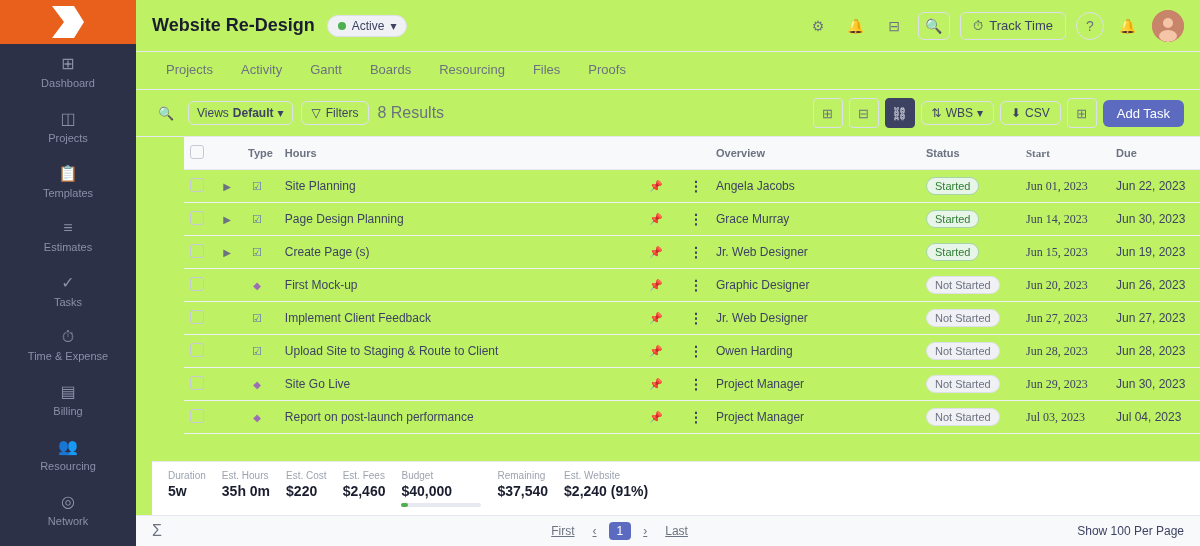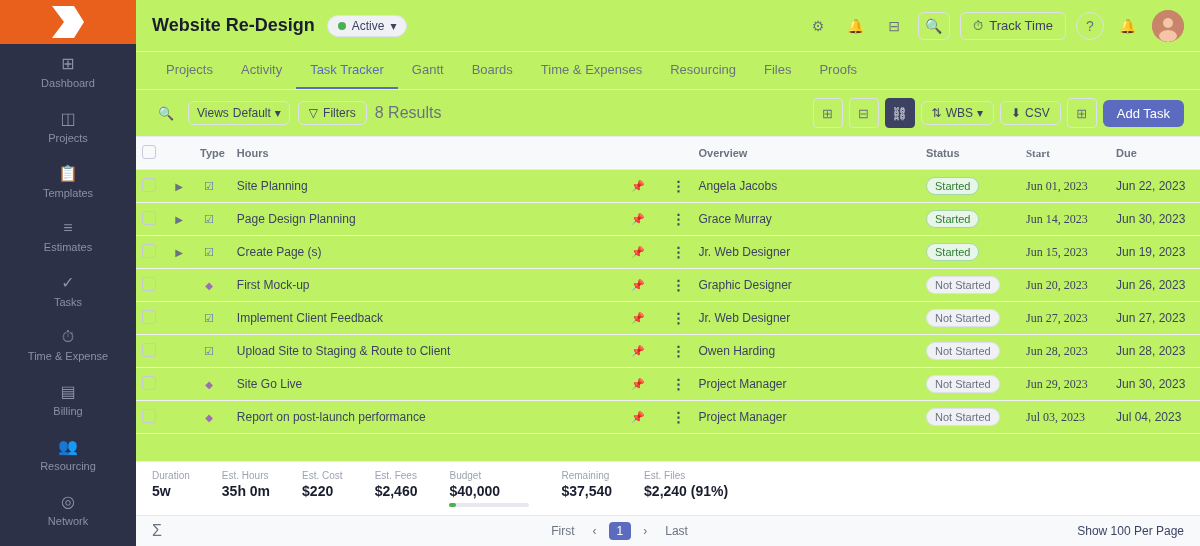--- a/index.html
+++ b/index.html
@@ -37,21 +37,21 @@
     .filter-btn { display: flex; align-items: center; gap: 5px; border: 1px solid #dde0ea; border-radius: 6px; padding: 4px 10px; cursor: pointer; font-size: 12px; color: #3d4263; }
     .results-count { font-size: 16px; color: #6b7280; }
     .toolbar-right { margin-left: auto; display: flex; align-items: center; gap: 6px; }
     .toolbar-icon-btn { width: 30px; height: 30px; display: flex; align-items: center; justify-content: center; cursor: pointer; color: #6b7280; border: 1px solid #dde0ea; border-radius: 4px; font-size: 13px; }
     .toolbar-icon-btn.active { background: #3d4263; color: #fff; border-color: #3d4263; }
     .wbs-btn { display: flex; align-items: center; gap: 4px; border: 1px solid #dde0ea; border-radius: 6px; padding: 4px 10px; cursor: pointer; font-size: 12px; color: #3d4263; }
     .csv-btn { display: flex; align-items: center; gap: 4px; border: 1px solid #dde0ea; border-radius: 6px; padding: 4px 10px; cursor: pointer; font-size: 12px; color: #3d4263; }
     .add-task-btn { background: #5c6bc0; color: #fff; border: none; border-radius: 6px; padding: 6px 14px; font-size: 13px; font-weight: 500; cursor: pointer; white-space: nowrap; }
 
     
-    .table-container { flex: 1; overflow-y: auto; overflow-x: hidden; }
+    .table-container { flex: 1; overflow-y: auto; overflow-x: hidden; margin-left: 48px; }
     table { width: 100%; border-collapse: collapse; }
     thead tr { background: #f8f9fb; }
     th { padding: 8px 6px; text-align: left; font-size: 11px; font-weight: 600; color: #6b7280; border-bottom: 1px solid #e8e9f0; white-space: nowrap; }
     td { padding: 7px 6px; font-size: 12px; color: #3d4263; border-bottom: 1px solid #f0f1f5; vertical-align: middle; }
     .cb-col { width: 28px; }
     .expand-col { width: 22px; }
     .type-col { width: 36px; }
     .title-col { min-width: 200px; }
     .assignees-col { min-width: 130px; }
     .status-col { width: 100px; }
@@ -63,32 +63,32 @@
     .task-icon { width: 18px; height: 18px; display: inline-flex; align-items: center; justify-content: center; font-size: 11px; }
     .task-icon-check { color: #5c6bc0; }
     .task-icon-diamond { color: #9c6eb5; font-size: 10px; }
     .status-pill { display: inline-block; padding: 2px 8px; border-radius: 10px; font-size: 11px; font-weight: 500; }
     .status-started { color: #2e7d32; background: #e8f5e9; border: 1px solid #a5d6a7; }
     .status-not-started { color: #6b7280; background: #f0f1f5; border: 1px solid #dde0ea; }
     .task-pin { font-size: 11px; cursor: pointer; }
     .task-menu { font-size: 14px; cursor: pointer; font-weight: 700; letter-spacing: 1px; }
 
     
-    .footer { border-top: 1px solid #e8e9f0; padding: 8px 16px; display: flex; align-items: flex-start; gap: 32px; flex-shrink: 0; background: #fff; }
+    .footer { border-top: 1px solid #e8e9f0; padding: 8px 16px; display: flex; align-items: flex-start; gap: 16px; flex-shrink: 0; background: #fff; margin-left: 16px; }
     .footer-stat { display: flex; flex-direction: column; gap: 2px; }
     .footer-stat-label { font-size: 10px; color: #9ca3af; font-weight: 500; }
     .footer-stat-value { font-size: 14px; font-weight: 600; color: #1a1d2e; }
     .budget-bar { width: 80px; height: 4px; background: #e8e9f0; border-radius: 2px; margin-top: 2px; }
     .budget-bar-fill { height: 100%; background: #4caf50; border-radius: 2px; }
 
     
     .bottom-bar { display: flex; align-items: center; justify-content: space-between; padding: 6px 16px; border-top: 1px solid #e8e9f0; background: #f8f9fb; flex-shrink: 0; }
     .sigma-icon { font-size: 16px; color: #6b7280; }
     .pagination { display: flex; align-items: center; gap: 6px; font-size: 12px; color: #3d4263; }
-    .page-btn { padding: 2px 6px; cursor: pointer; color: #6b7280; }
+    .page-btn { padding: 2px 6px; cursor: pointer; color: #6b7280; text-decoration: underline; }
     .page-current { background: #5c6bc0; color: #fff; border-radius: 4px; padding: 2px 8px; font-size: 12px; }
     .per-page { font-size: 12px; color: #3d4263; cursor: pointer; }
   </style>
 </head>
 <body>
 
 <div class="sidebar">
   <div class="sidebar-logo">
     <svg width="44" height="44" viewBox="0 0 44 44">
       <rect width="44" height="44" fill="#e8601c" rx="4"></rect>
@@ -166,34 +166,32 @@
           <circle cx="16" cy="13" r="5" fill="#f5c5a8"></circle>
           <ellipse cx="16" cy="26" rx="9" ry="6" fill="#f5c5a8"></ellipse>
         </svg>
       </div>
     </div>
   </div>
 
   <div class="tabs">
     <div class="tab">Projects</div>
     <div class="tab">Activity</div>
-    <div class="tab active">Task Tracker</div>
     <div class="tab">Gantt</div>
     <div class="tab">Boards</div>
-    <div class="tab">Time &amp; Expenses</div>
     <div class="tab">Resourcing</div>
     <div class="tab">Files</div>
     <div class="tab">Proofs</div>
   </div>
 
   <div class="toolbar">
     <div class="search-icon-btn">🔍</div>
     <div class="views-selector">
       <span>Views</span>
-      <span style="font-weight:400;">Default</span>
+      <span style="font-weight:700;">Default</span>
       <span>▾</span>
     </div>
     <div class="filter-btn">
       <span>▽</span>
       <span>Filters</span>
     </div>
     <span class="results-count">8 Results</span>
     <div class="toolbar-right">
       <div class="toolbar-icon-btn">⊞</div>
       <div class="toolbar-icon-btn">⊟</div>
@@ -351,21 +349,21 @@
       <span class="footer-stat-value">$40,000</span>
       <div class="budget-bar">
         <div class="budget-bar-fill" style="width:8%"></div>
       </div>
     </div>
     <div class="footer-stat">
       <span class="footer-stat-label">Remaining</span>
       <span class="footer-stat-value">$37,540</span>
     </div>
     <div class="footer-stat">
-      <span class="footer-stat-label">Est. Files</span>
+      <span class="footer-stat-label">Est. Website</span>
       <span class="footer-stat-value">$2,240 (91%)</span>
     </div>
   </div>
 
   <div class="bottom-bar">
     <span class="sigma-icon">Σ</span>
     <div class="pagination">
       <span class="page-btn">First</span>
       <span class="page-btn">‹</span>
       <span class="page-current">1</span>

